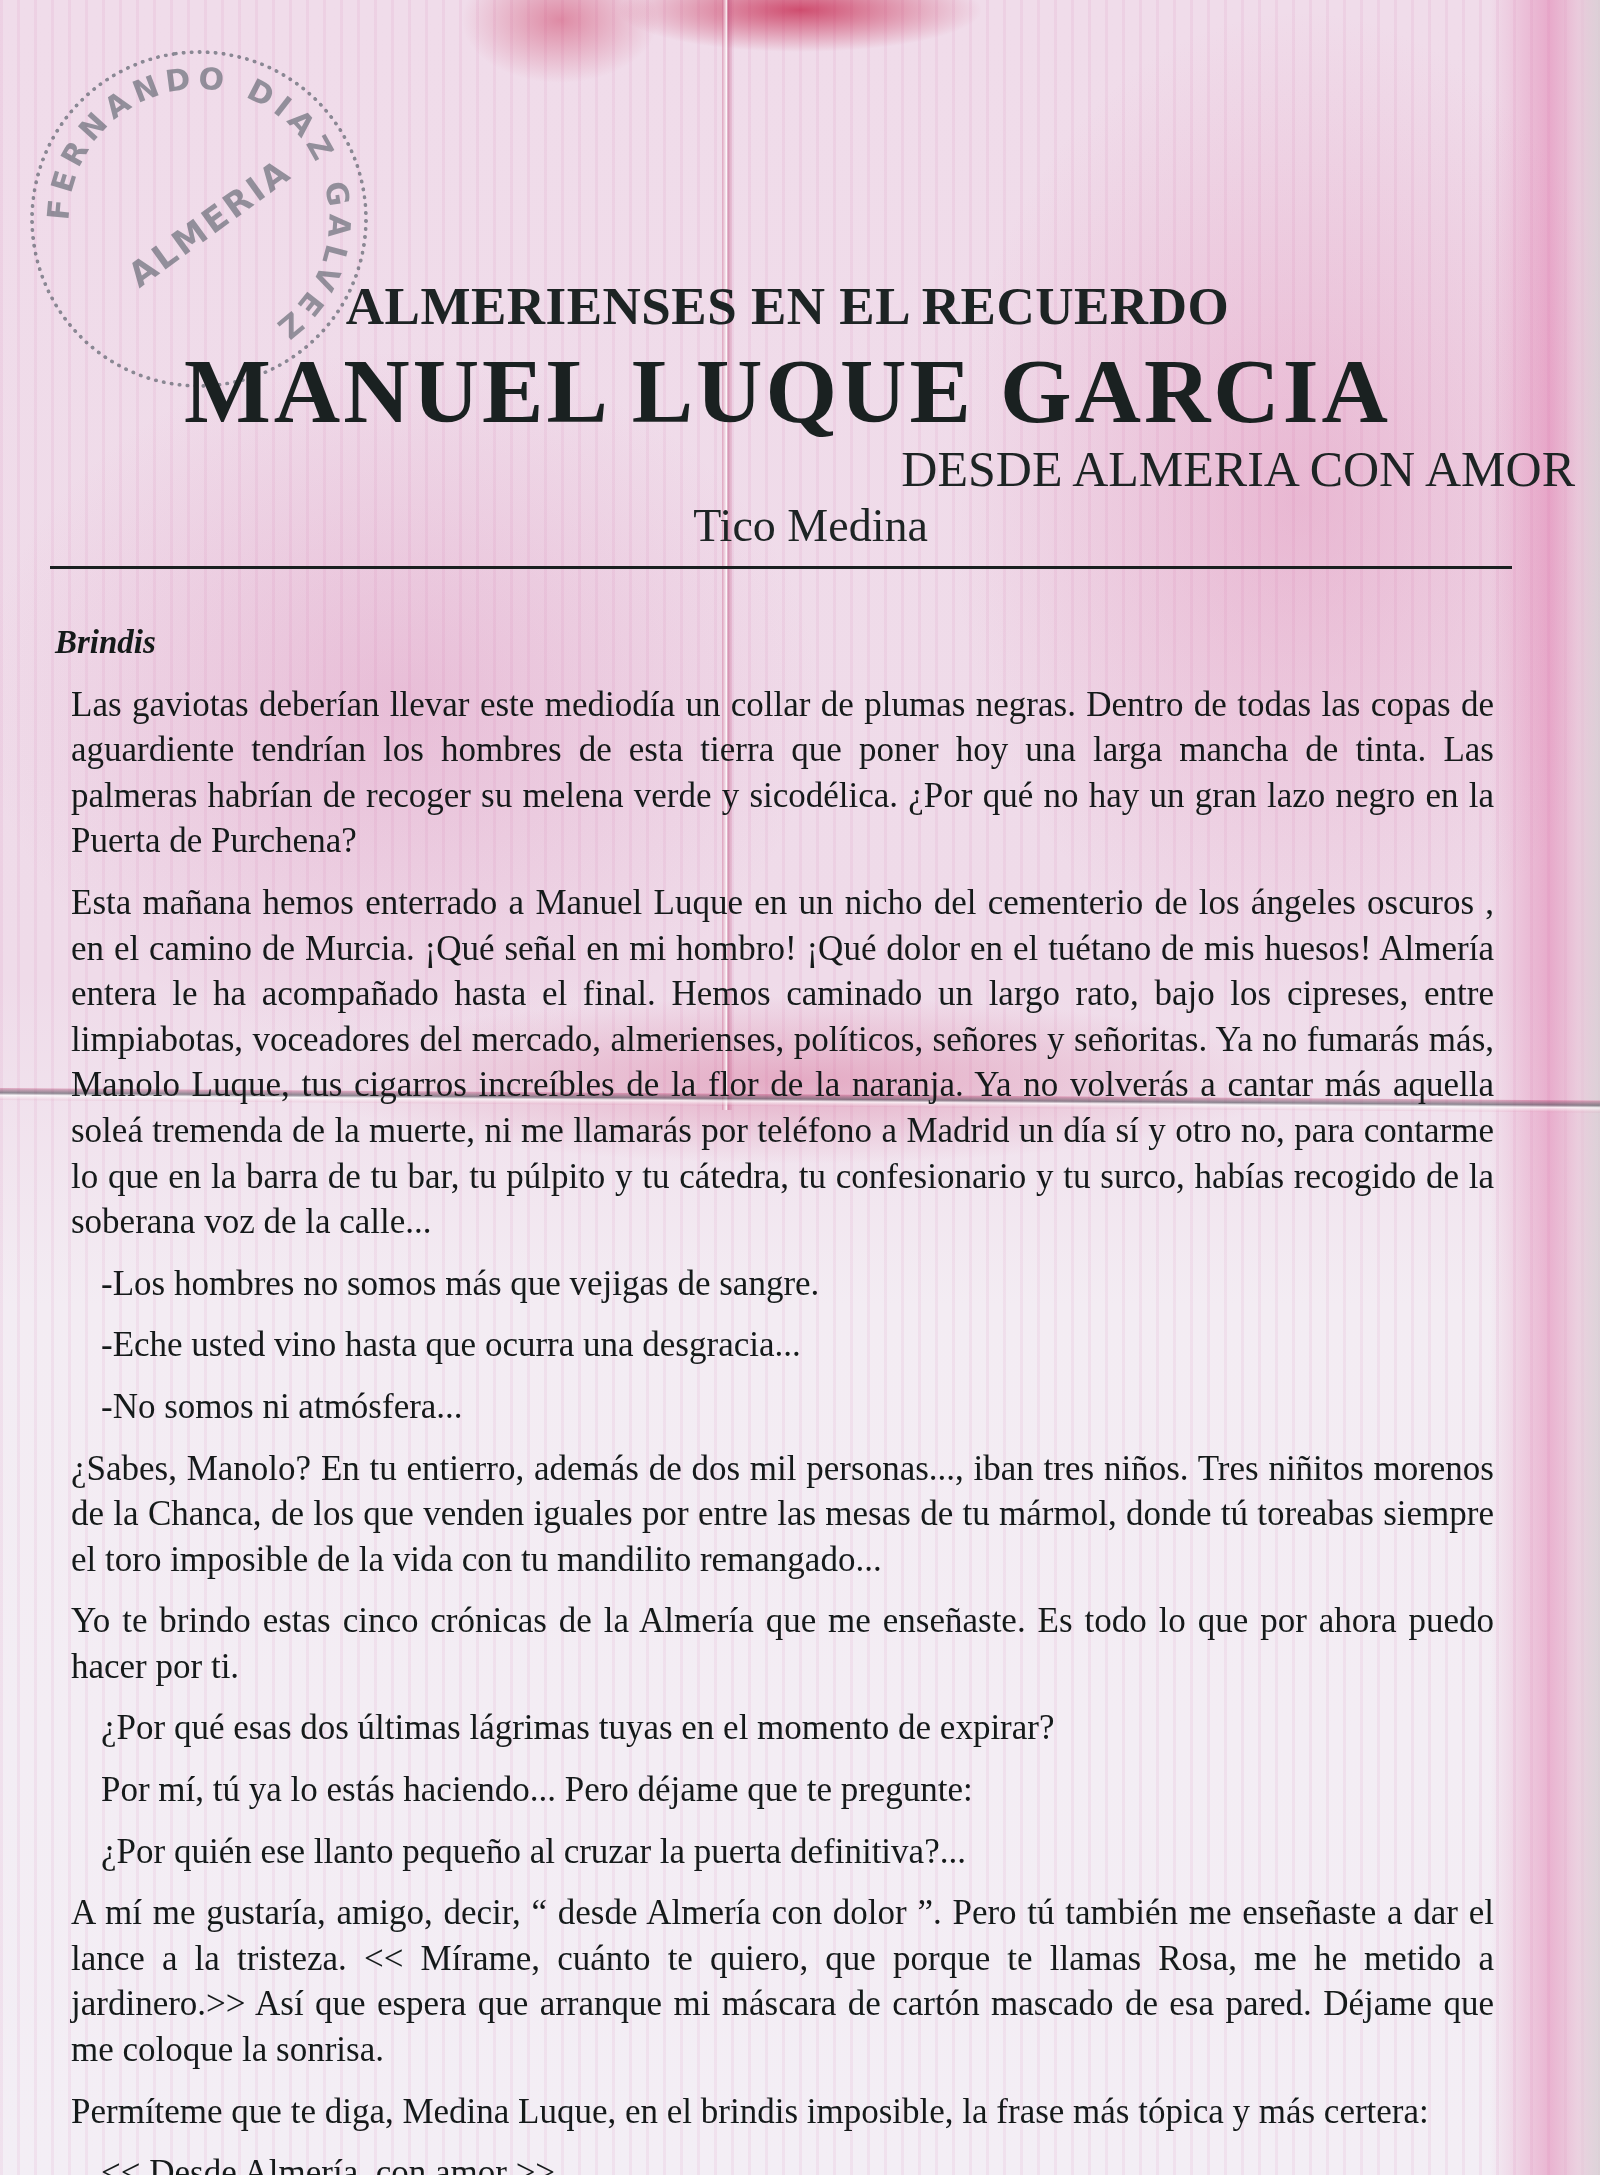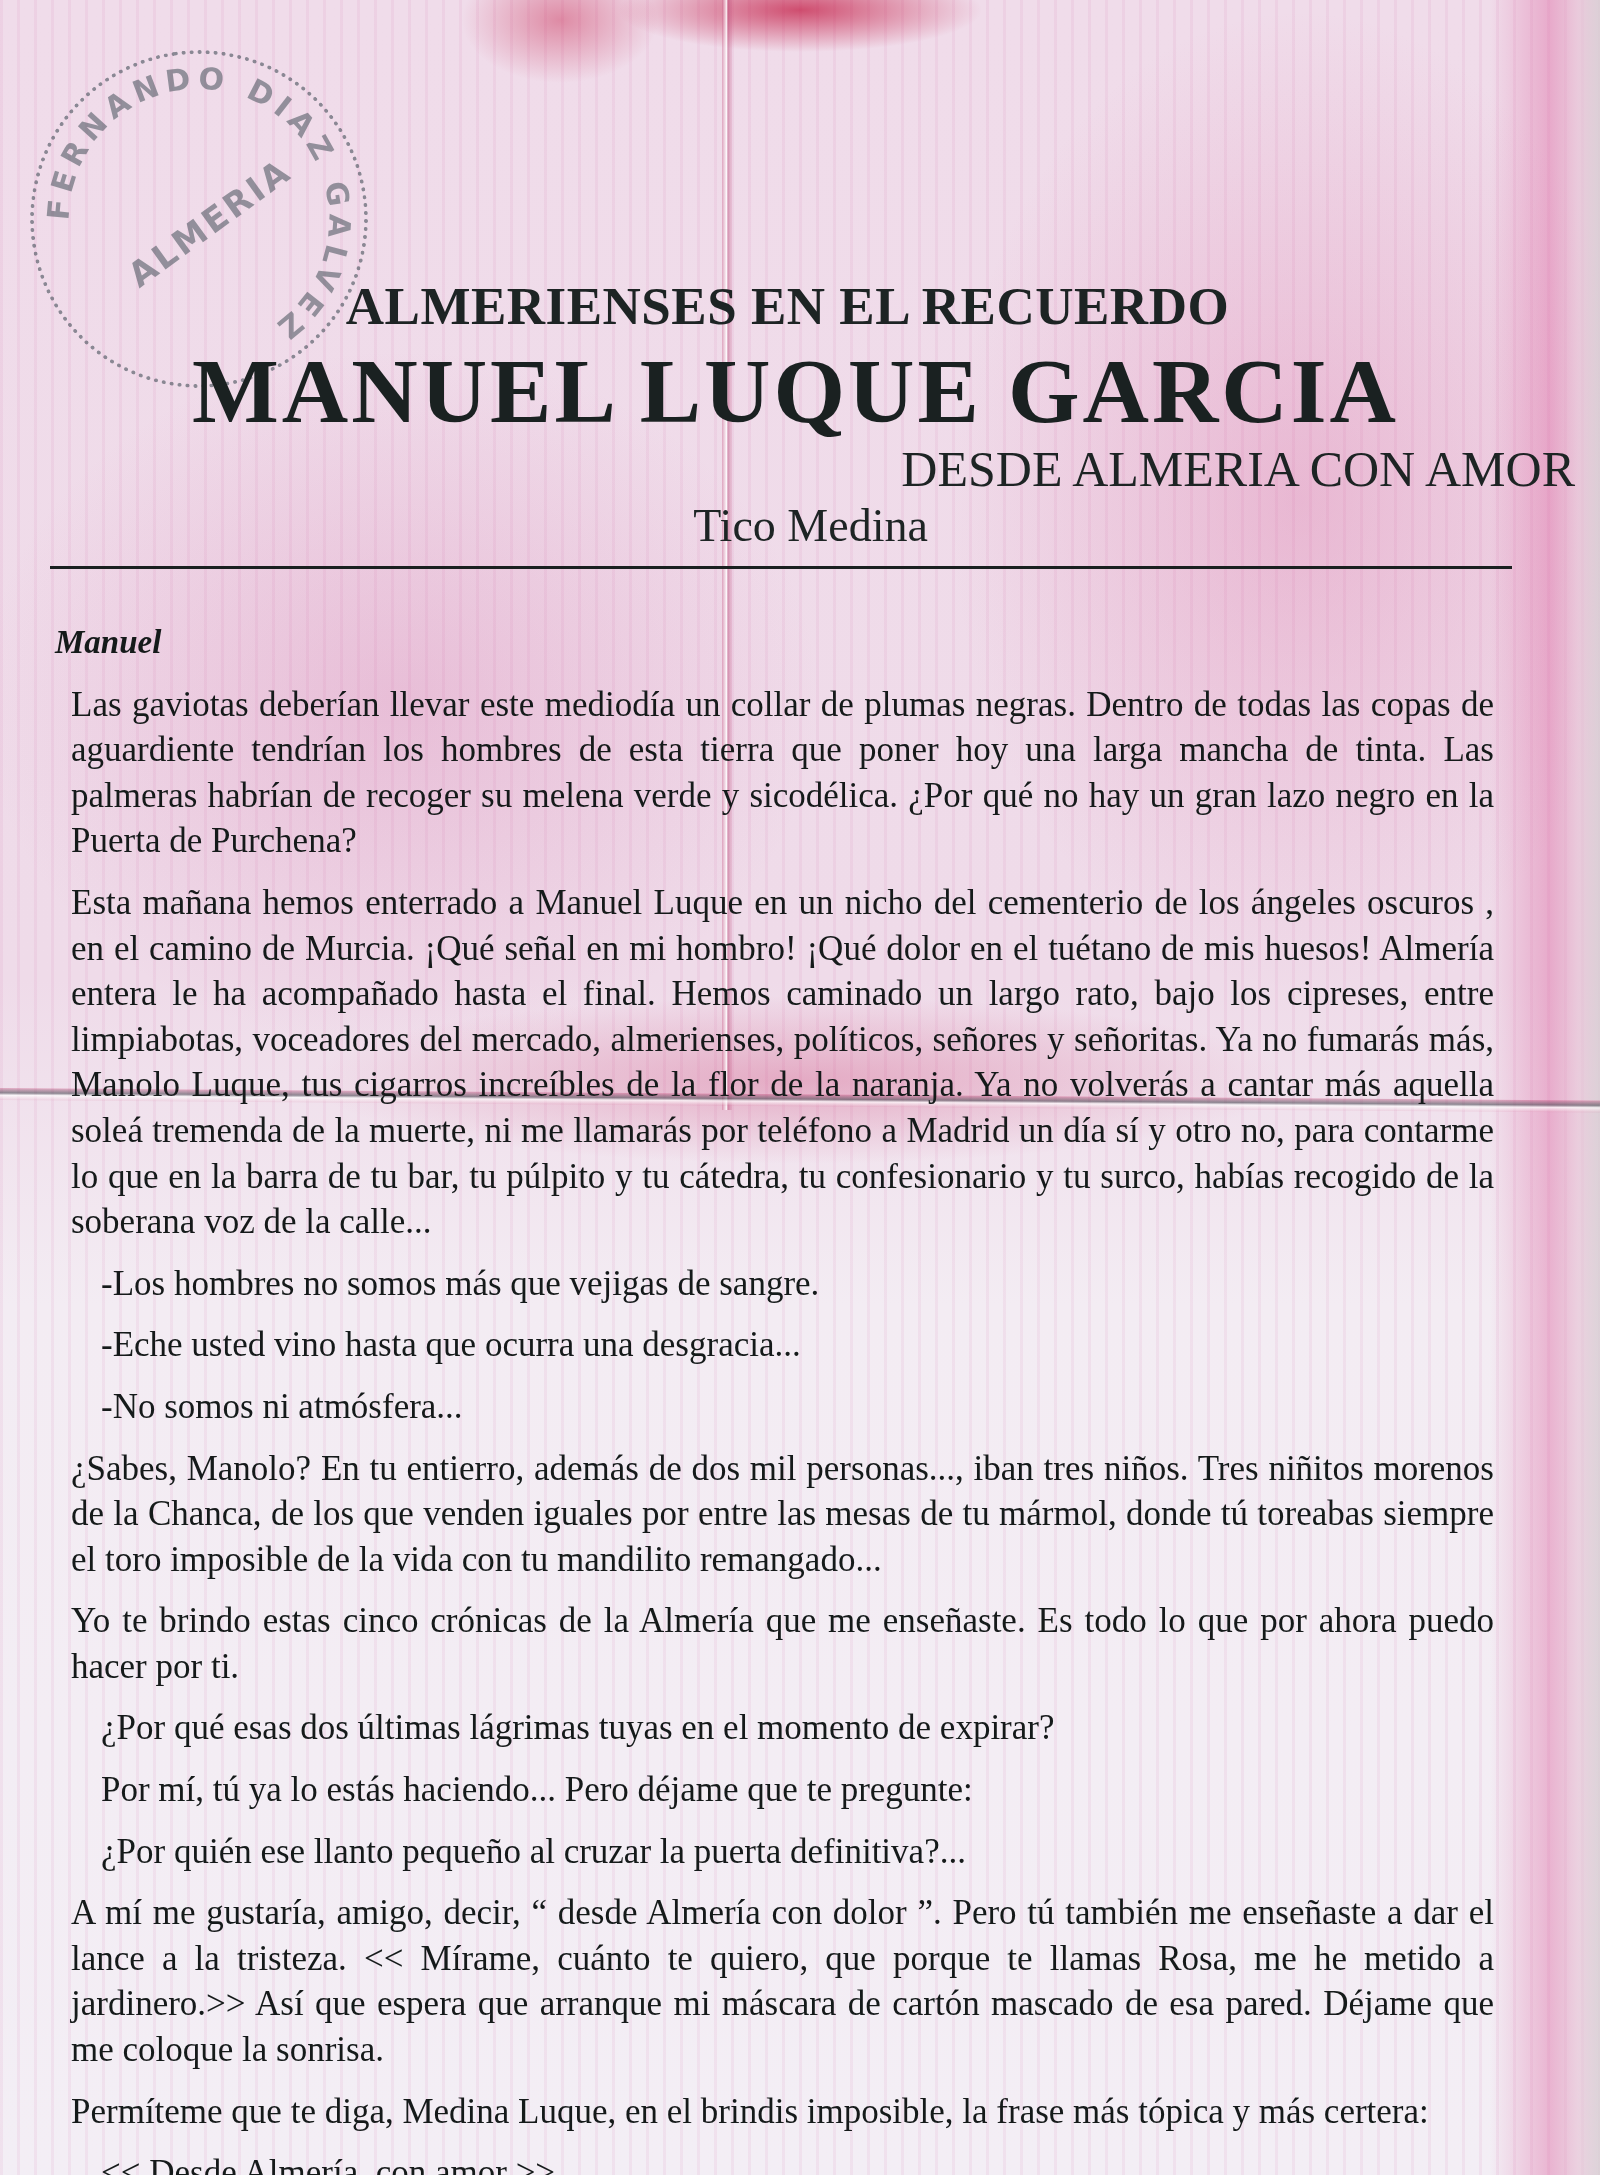--- a/index.html
+++ b/index.html
@@ -47,21 +47,21 @@
     letter-spacing: 3px; color: rgba(70,80,90,0.55);
     transform: rotate(-28deg);
   }
   
   .kicker {
     position: absolute; left: 0; width: 1575px; top: 280px; text-align: center;
     font-size: 53px; font-weight: bold; letter-spacing: 0.5px; color: #1d2424;
     line-height: 1;
   }
   .title {
-    position: absolute; left: 8px; width: 1575px; top: 345px; text-align: center;
+    position: absolute; left: 0; width: 1575px; top: 345px; text-align: center;
     font-size: 92px; font-weight: bold; letter-spacing: 3px; color: #1a2121;
     line-height: 1;
   }
   .subtitle {
     position: absolute; left: 0; width: 1575px; top: 444px; text-align: right;
     font-size: 50px; color: #1d2424; line-height: 1;
   }
   .author {
     position: absolute; left: 0; width: 1575px; top: 503px; text-align: center;
     font-size: 46px; color: #1d2424; line-height: 1; margin-left: 23px;
@@ -101,21 +101,21 @@
   <div class="stamp-center">ALMERIA</div>
 </div>
 
 <div class="kicker">ALMERIENSES EN EL RECUERDO</div>
 <div class="title">MANUEL LUQUE GARCIA</div>
 <div class="subtitle">DESDE ALMERIA CON AMOR</div>
 <div class="author">Tico Medina</div>
 <div class="rule"></div>
 
 <div class="article">
-  <span class="section-title">Manuel</span>
+  <span class="section-title">Brindis</span>
   <p>Las gaviotas deberían llevar este mediodía un collar de plumas negras. Dentro de todas las copas de aguardiente tendrían los hombres de esta tierra que poner hoy una larga mancha de tinta. Las palmeras habrían de recoger su melena verde y sicodélica. ¿Por qué no hay un gran lazo negro en la Puerta de Purchena?</p>
   <p>Esta mañana hemos enterrado a Manuel Luque en un nicho del cementerio de los ángeles oscuros , en el camino de Murcia. ¡Qué señal en mi hombro! ¡Qué dolor en el tuétano de mis huesos! Almería entera le ha acompañado hasta el final. Hemos caminado un largo rato, bajo los cipreses, entre limpiabotas, voceadores del mercado, almerienses, políticos, señores y señoritas. Ya no fumarás más, Manolo Luque, tus cigarros increíbles de la flor de la naranja. Ya no volverás a cantar más aquella soleá tremenda de la muerte, ni me llamarás por teléfono a Madrid un día sí y otro no, para contarme lo que en la barra de tu bar, tu púlpito y tu cátedra, tu confesionario y tu surco, habías recogido de la soberana voz de la calle...</p>
   <p class="indent">-Los hombres no somos más que vejigas de sangre.</p>
   <p class="indent">-Eche usted vino hasta que ocurra una desgracia...</p>
   <p class="indent">-No somos ni atmósfera...</p>
   <p>¿Sabes, Manolo? En tu entierro, además de dos mil personas..., iban tres niños. Tres niñitos morenos de la Chanca, de los que venden iguales por entre las mesas de tu mármol, donde tú toreabas siempre el toro imposible de la vida con tu mandilito remangado...</p>
   <p>Yo te brindo estas cinco crónicas de la Almería que me enseñaste. Es todo lo que por ahora puedo hacer por ti.</p>
   <p class="indent">¿Por qué esas dos últimas lágrimas tuyas en el momento de expirar?</p>
   <p class="indent">Por mí, tú ya lo estás haciendo... Pero déjame que te pregunte:</p>
   <p class="indent">¿Por quién ese llanto pequeño al cruzar la puerta definitiva?...</p>

